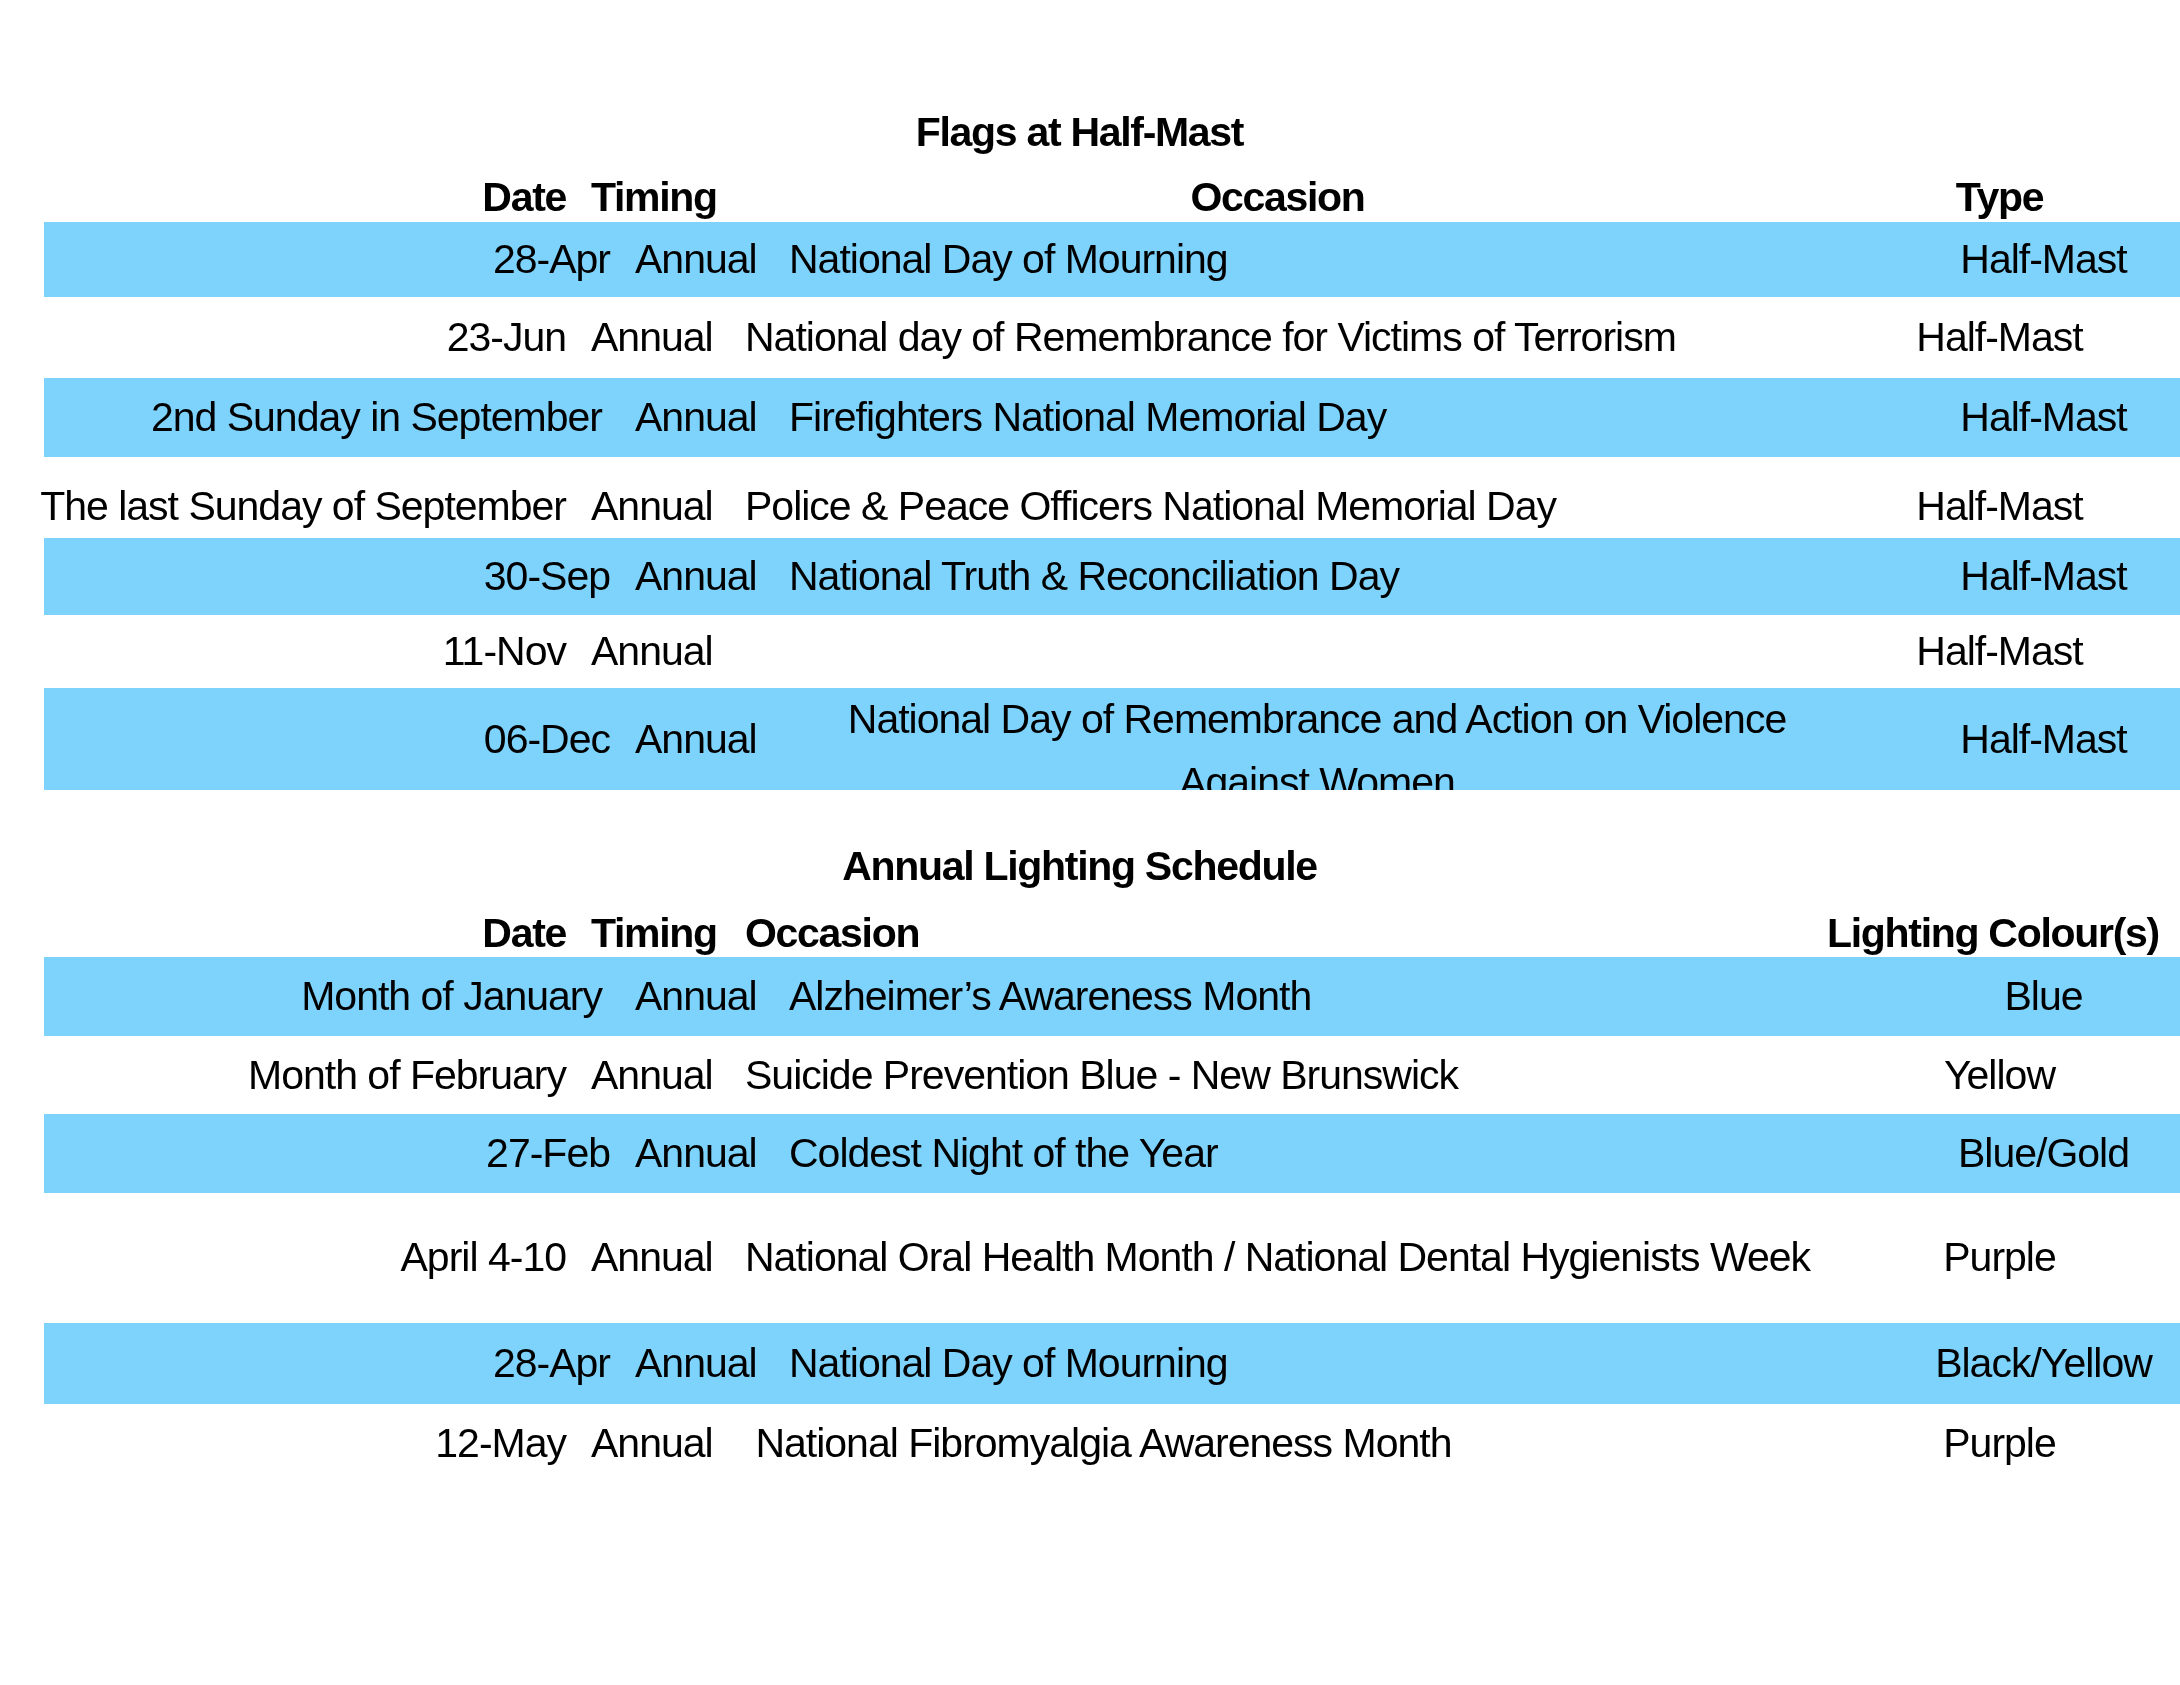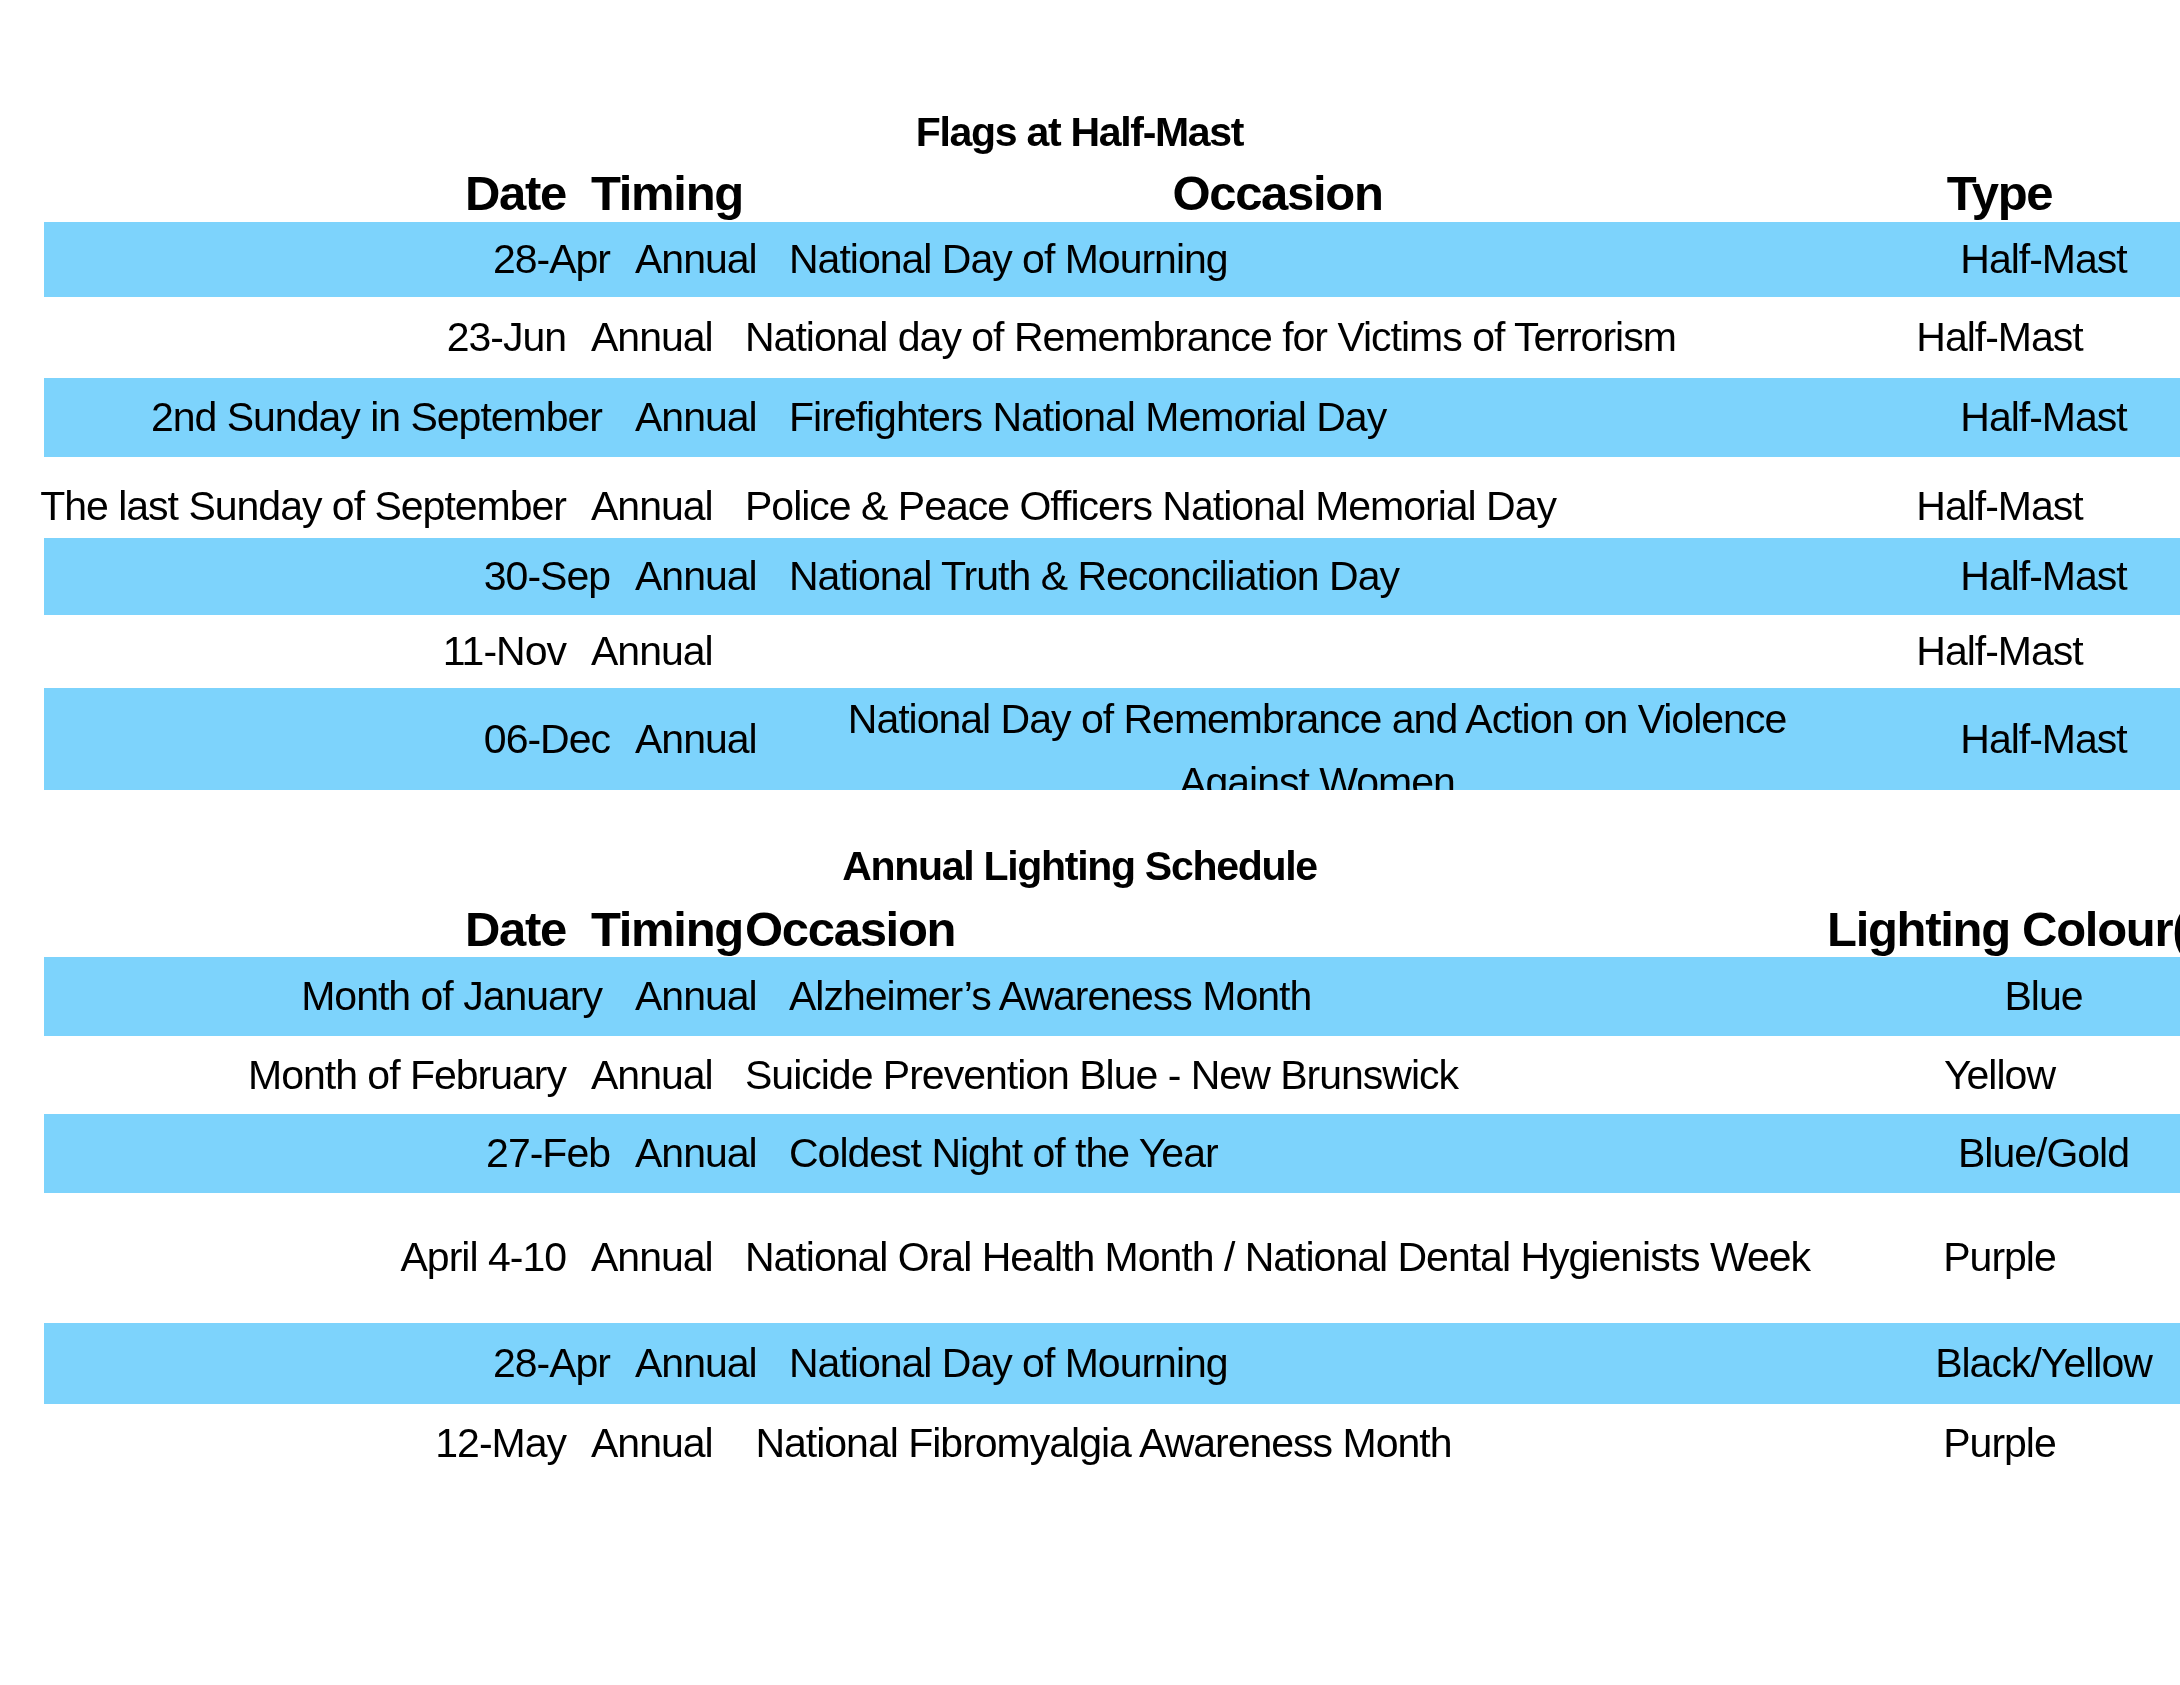--- a/index.html
+++ b/index.html
@@ -4,21 +4,21 @@
 <style>
   html, body { margin: 0; padding: 0; background: #ffffff; }
   body {
     width: 2181px; height: 1686px; position: relative; overflow: hidden;
     font-family: "Liberation Sans", sans-serif; color: #000;
   }
   .title {
     position: absolute; left: 0; width: 2147px; text-align: center;
     font-weight: bold; font-size: 41px; letter-spacing: -1.3px; margin-left: 6px;
   }
-  .hdr { position: absolute; height: 51px; font-weight: bold; font-size: 49px; letter-spacing: -1.3px; }
+  .hdr { position: absolute; height: 51px; font-weight: bold; font-size: 41px; letter-spacing: -1.3px; }
   .hdr .c, .row .c { position: absolute; top: 0; height: 100%; display: flex; align-items: center; white-space: nowrap; }
   .row { position: absolute; left: 0; width: 2181px; font-size: 41px; letter-spacing: -1px; }
   .row.shade { background: #7dd3fc; margin-left: 44px; }
   .c.date { right: calc(2181px - 566px); justify-content: flex-end; text-align: right; }
   .c.timing { left: 591px; }
   .c.occ { left: 745px; width: 1073px; white-space: normal; line-height: 63px; }
   .c.type { left: 1840px; width: 319px; justify-content: center; text-align: center; }
   .hdr .c { align-items: flex-end; }
   .hdr .c.occ-center { left: 745px; width: 1065px; justify-content: center; }
 </style>

